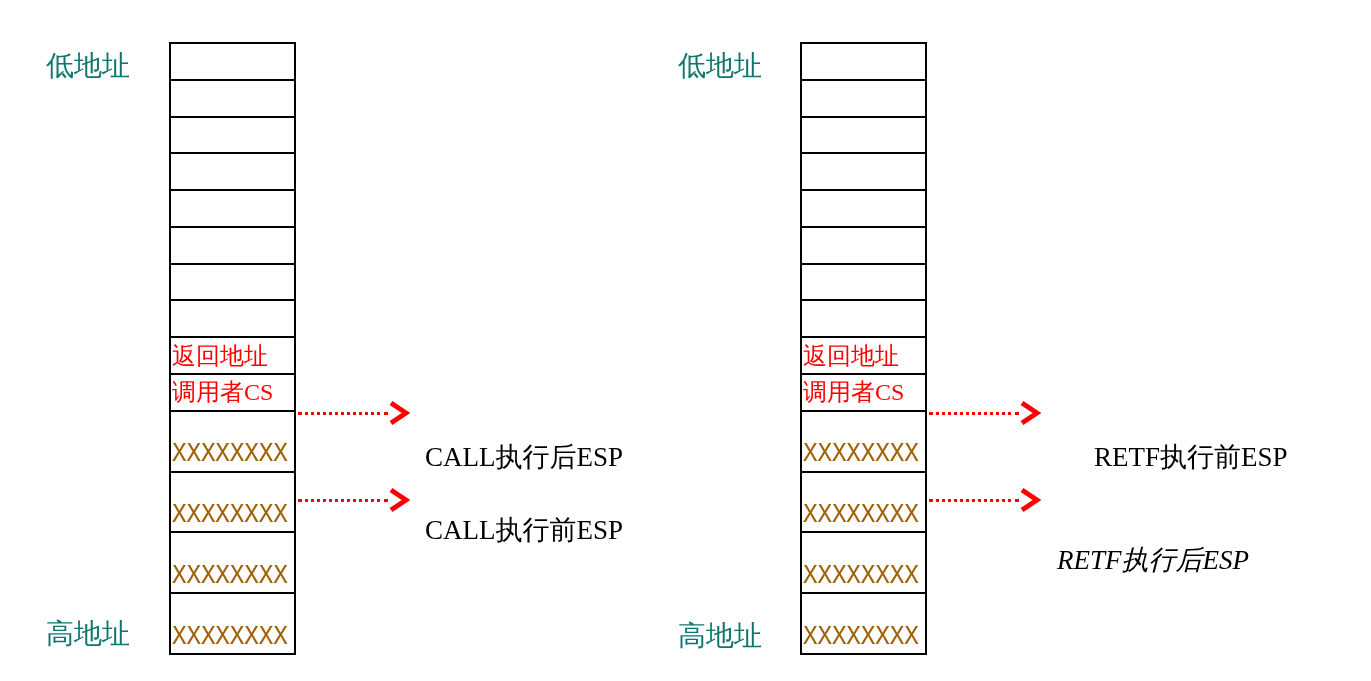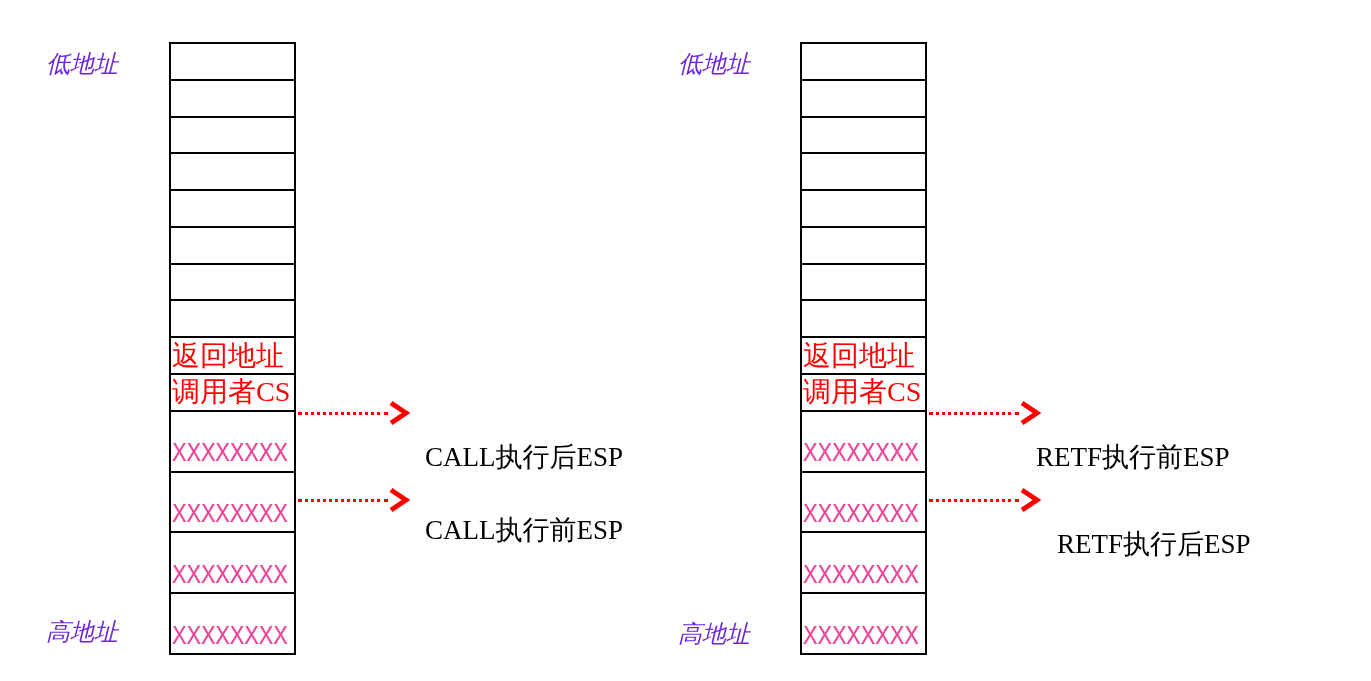--- a/index.html
+++ b/index.html
@@ -12,25 +12,24 @@
     height: 681px;
     position: relative;
     overflow: hidden;
     font-family: "Liberation Serif", "DejaVu Serif", serif;
     color: #000000;
   }
 
   
   .addr-label {
     position: absolute;
-    font-size: 24px;
+    font-size: 28px;
     line-height: 1;
     white-space: nowrap;
-    color: #6d28d9;
-    font-style: italic;
+    color: #0f766e;
   }
   #call-low-label  { left: 46px;  top: 52px;  }
   #call-high-label { left: 46px;  top: 620px; }
   #retf-low-label  { left: 678px; top: 52px;  }
   #retf-high-label { left: 678px; top: 622px; }
 
   
   .stack {
     position: absolute;
     top: 42px;
@@ -45,29 +44,29 @@
   #retf-stack { left: 800px; }
 
   .cell {
     flex: 1 1 0;
     border-bottom: 2px solid #000000;
     display: flex;
     align-items: center;
     padding-left: 1px;
     overflow: hidden;
     white-space: nowrap;
-    font-size: 28px;
+    font-size: 24px;
     line-height: 1;
   }
   .cell:last-child { border-bottom: none; }
   .cell.red { color: #ff0000; }
   .cell.xval {
     font-family: "DejaVu Sans Mono", monospace;
     font-size: 24px;
-    color: #ec4899;
+    color: #a16207;
     margin-top: 24px;
   }
 
   
   .arrow {
     position: absolute;
     display: flex;
     align-items: center;
     height: 26px;
   }
@@ -87,22 +86,22 @@
   .arrow-label {
     position: absolute;
     font-size: 27px;
     line-height: 1;
     white-space: nowrap;
     color: #000000;
     margin-top: 44px;
   }
   #call-arrow-after-label  { left: 425px;  top: 400px; }
   #call-arrow-before-label { left: 425px;  top: 473px; }
-  #retf-arrow-before-label { left: 1036px; top: 400px; }
-  #retf-arrow-after-label  { left: 1057px; top: 487px; }
+  #retf-arrow-before-label { left: 1094px; top: 400px; }
+  #retf-arrow-after-label  { left: 1057px; top: 503px; font-style: italic; }
 </style>
 </head>
 <body>
 
 <div>
 
   <div class="addr-label" id="call-low-label">低地址</div>
 
   <div class="stack" id="call-stack">
     <div class="cell"></div>

